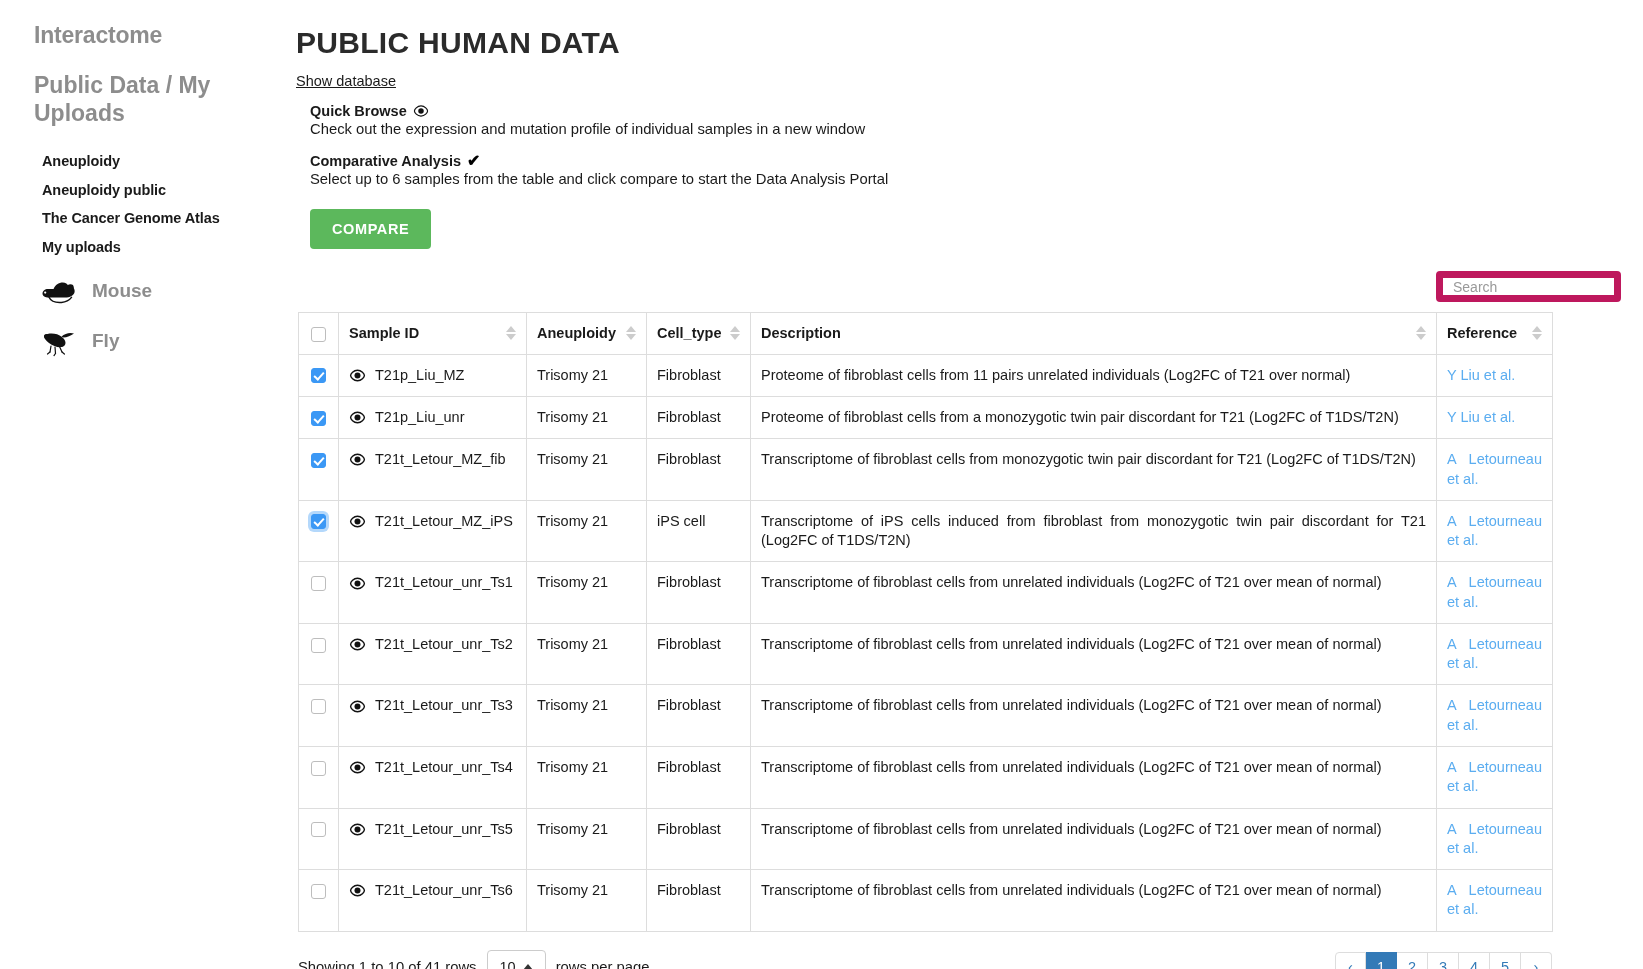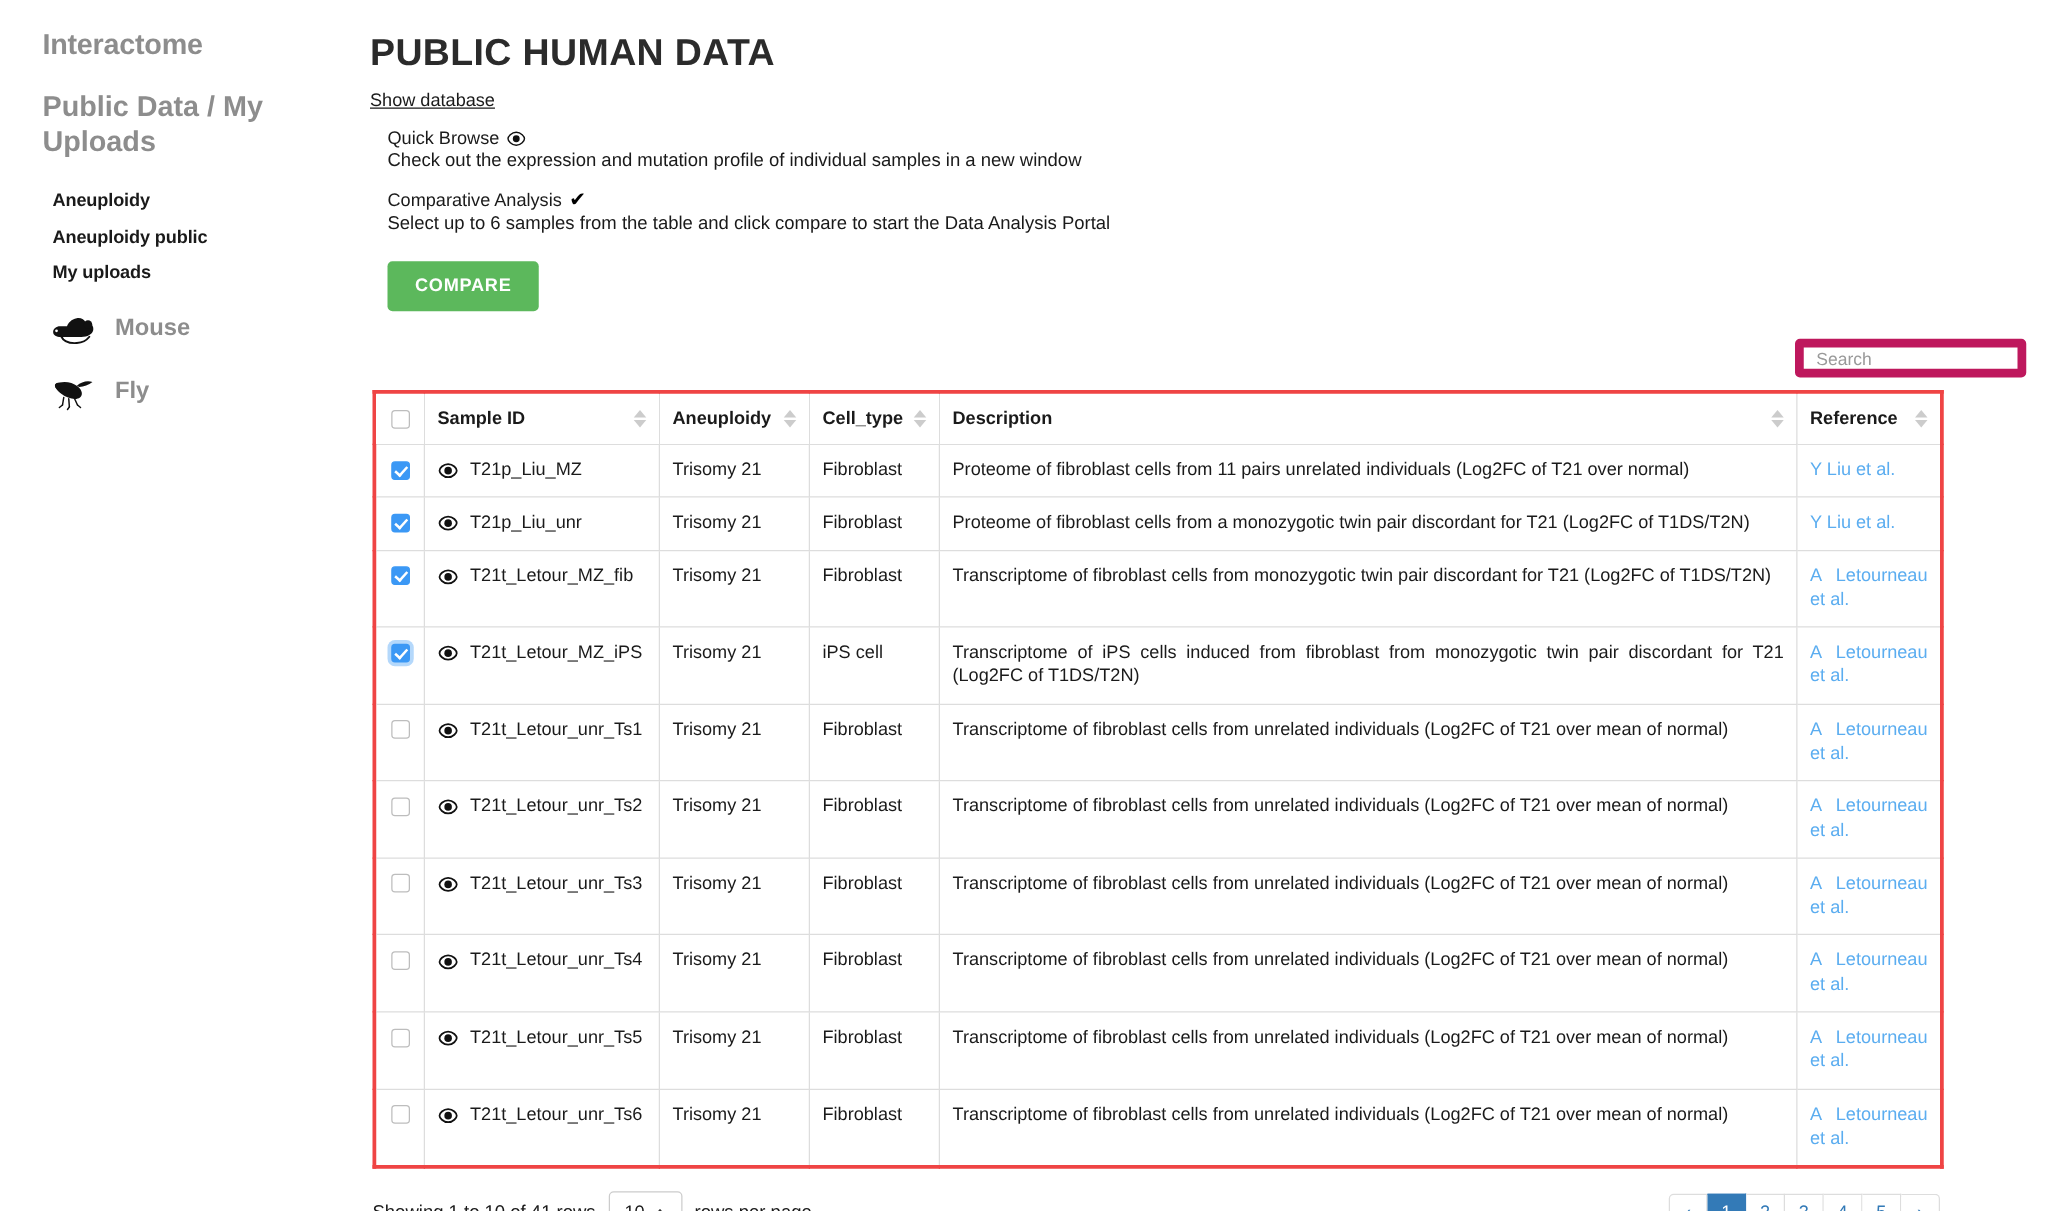--- a/index.html
+++ b/index.html
@@ -51,21 +51,21 @@
   h1.page-title {
     font-size: 30px; font-weight: bold; color: #2b2b2b;
     margin: 6px 0 12px 0; letter-spacing: 0.3px;
   }
   .show-db {
     font-size: 14.5px; color: #1a1a1a; text-decoration: underline;
     display: inline-block; margin-bottom: 14px; cursor: pointer;
   }
   .info-block { margin-left: 14px; }
   .info-head {
-    font-size: 14.5px; font-weight: normal; color: #1a1a1a;
+    font-size: 14.5px; font-weight: bold; color: #1a1a1a;
     display: flex; align-items: flex-start; gap: 6px; margin-bottom: 2px;
   }
   .info-desc {
     font-size: 14.8px; color: #1a1a1a; margin-bottom: 16px;
   }
   .eye-small { width: 16px; height: 16px; display: inline-block; }
   .check-glyph { font-size: 16px; line-height: 1; color: #000; }
 
   .compare-btn {
     display: inline-block; margin: 6px 0 0 14px;
@@ -88,21 +88,21 @@
     outline: none; background: #fff;
   }
   .search-input::placeholder { color: #999999; }
 
   
   table.data-table {
     border-collapse: collapse;
     width: 1254px;
     margin-left: 2px;
     table-layout: fixed;
-    border: 3px solid #ef4444;
+    border: 1px solid #ef4444;
   }
   table.data-table th, table.data-table td {
     border: 1px solid #dddddd;
     vertical-align: top;
   }
   table.data-table thead th {
     background: #ffffff;
     font-size: 14.5px; font-weight: bold; color: #1a1a1a;
     padding: 12px 10px 12px 10px;
     text-align: left;
@@ -193,20 +193,21 @@
 
 <div class="page">
 
   <div class="sidebar">
     <div class="brand">Interactome</div>
     <div class="section-title">Public Data / My Uploads</div>
 
     <div class="sub-list">
       <div class="sub-item">Aneuploidy</div>
       <div class="sub-item">Aneuploidy public</div>
+      <div class="sub-item">The Cancer Genome Atlas</div>
       <div class="sub-item">My uploads</div>
     </div>
 
     <div class="org-row">
       <span class="org-icon">
         <svg viewBox="0 0 40 40" width="40" height="40" aria-hidden="true">
           <path d="M8 18 C5 18 2.5 20 2.5 22.6 C2.5 25.2 5.3 26.6 8.5 26.6 L25 26.6 C30 26.6 34 24.4 34.6 21 C35.2 17.4 32.2 14.6 28.6 15.4 C27.6 12.6 24.6 11 21.4 11.6 C17 12.4 14.6 15.4 13.6 18 Z" fill="#111"></path>
           <circle cx="30.4" cy="16.6" r="3.4" fill="#111"></circle>
           <path d="M9 26.2 C11 30.4 16 31.8 21.5 31.4 C26 31.1 29.5 29 31.5 26.4" stroke="#111" stroke-width="1.5" fill="none" stroke-linecap="round"></path>
           <circle cx="5.2" cy="21.6" r="1.1" fill="#fff"></circle>

